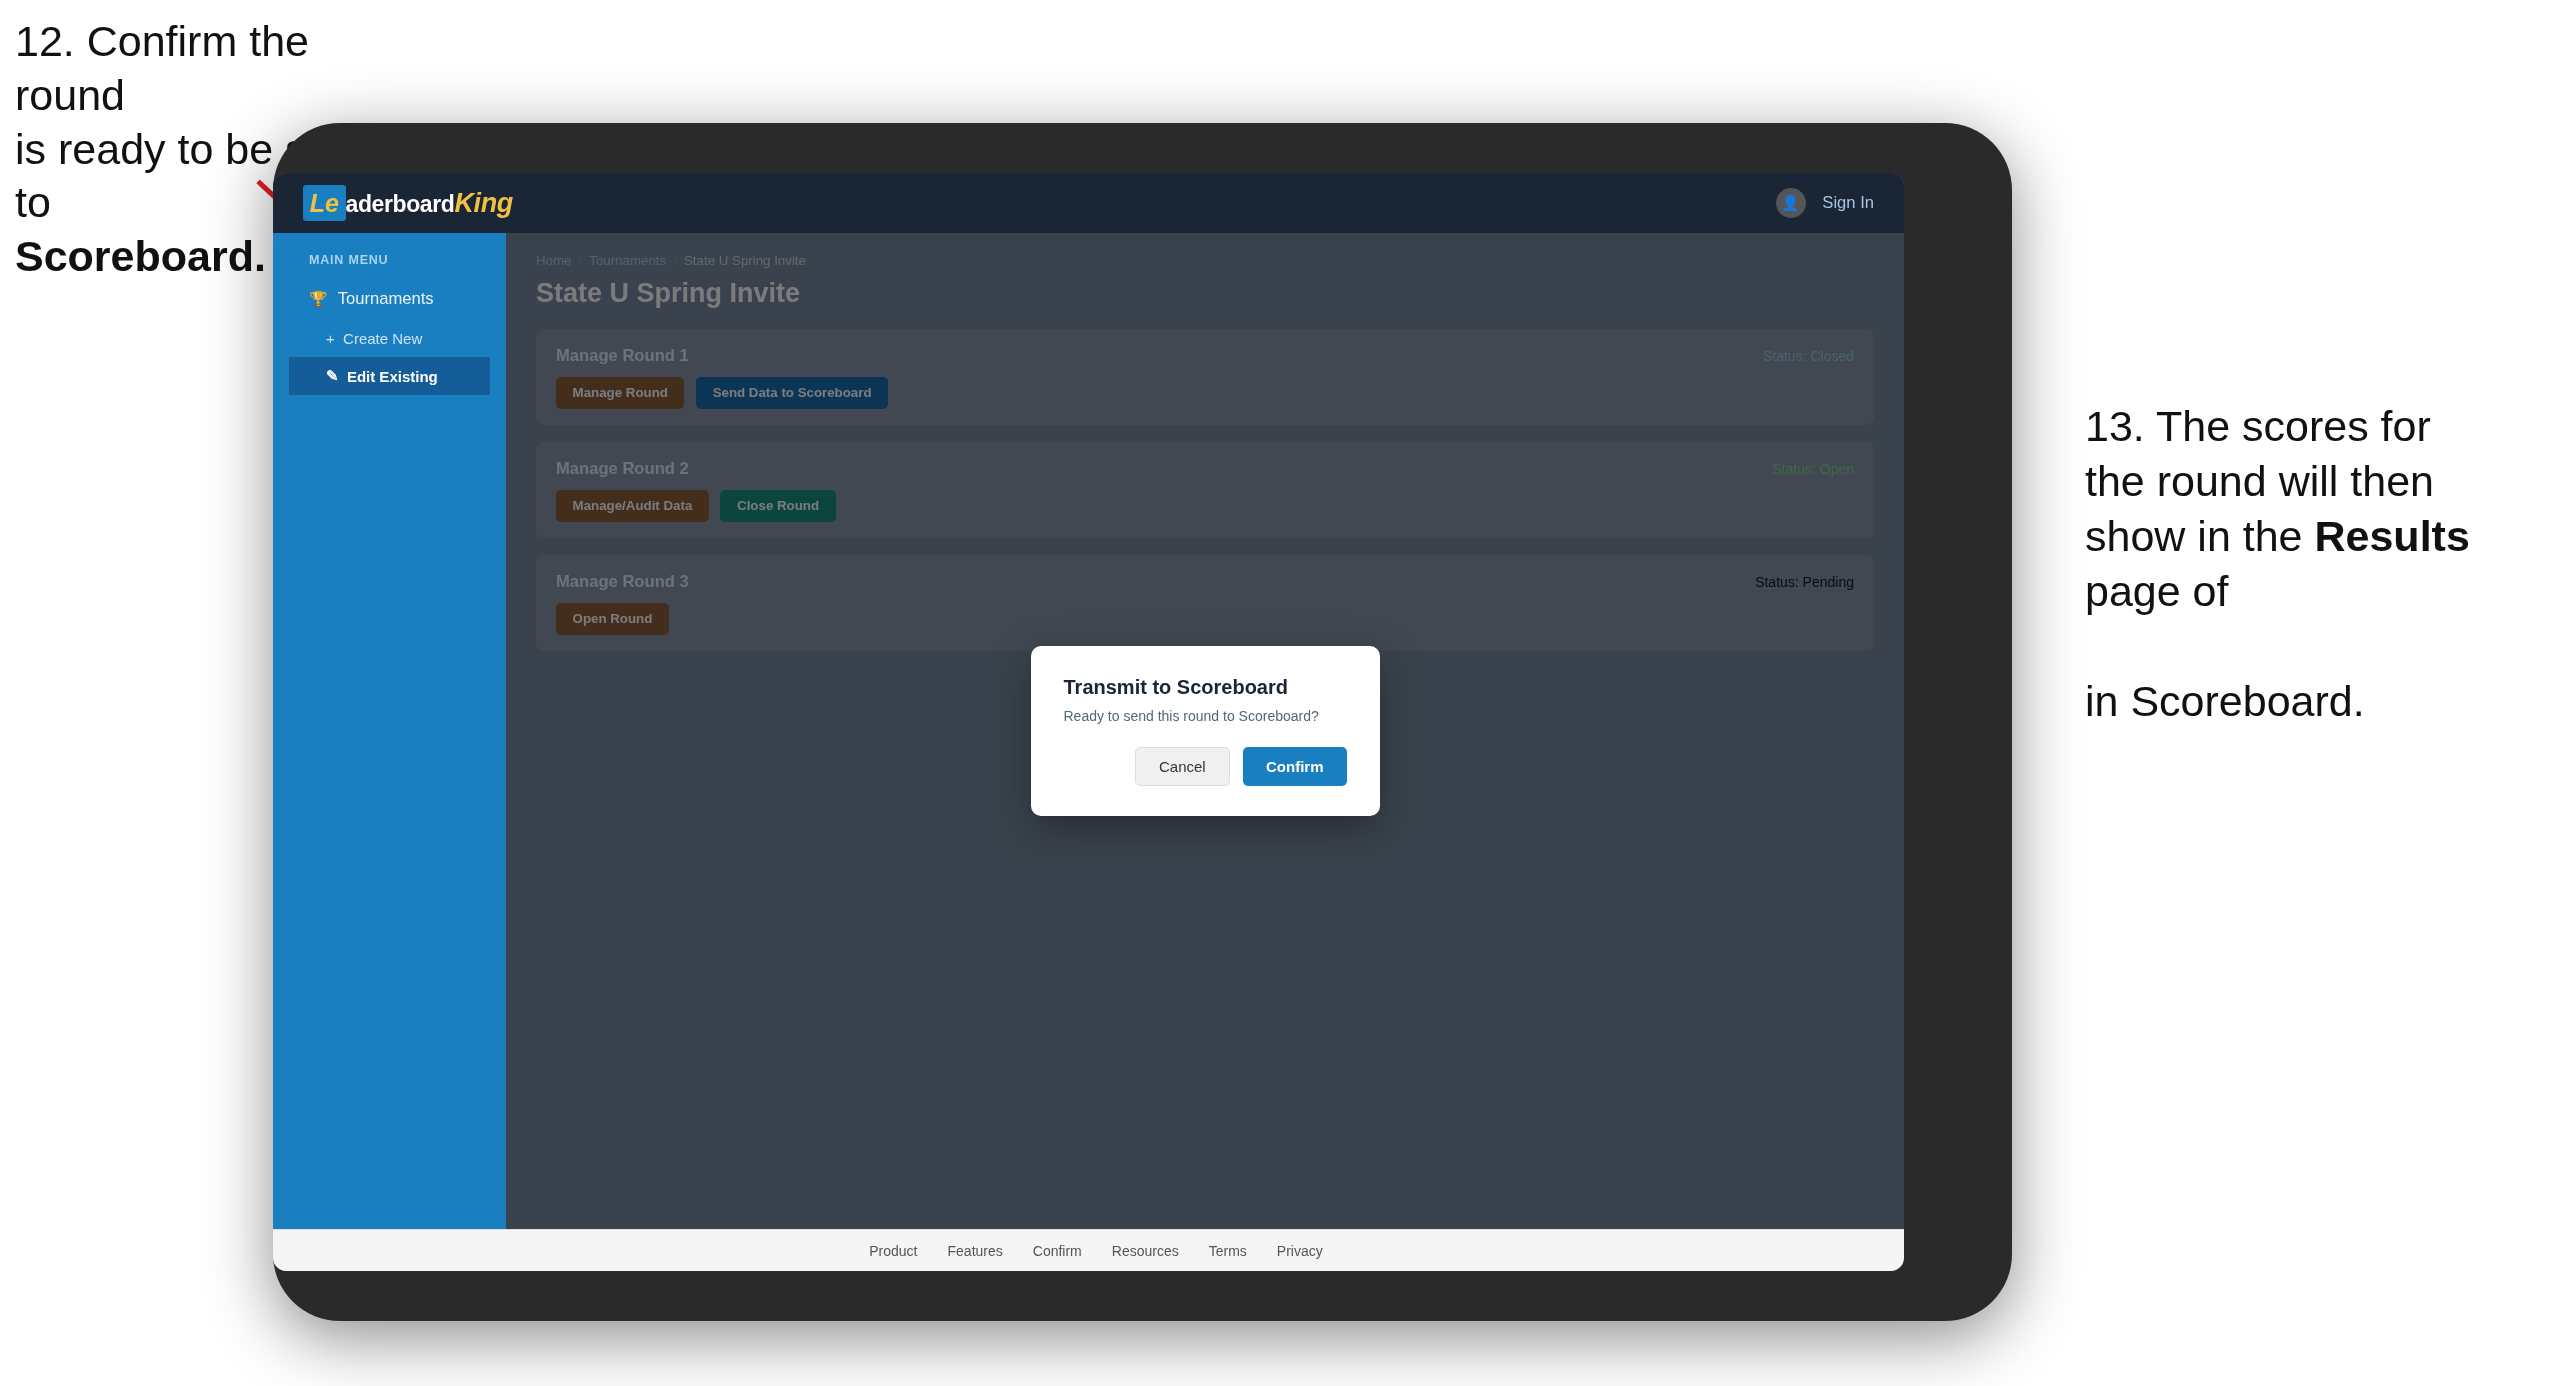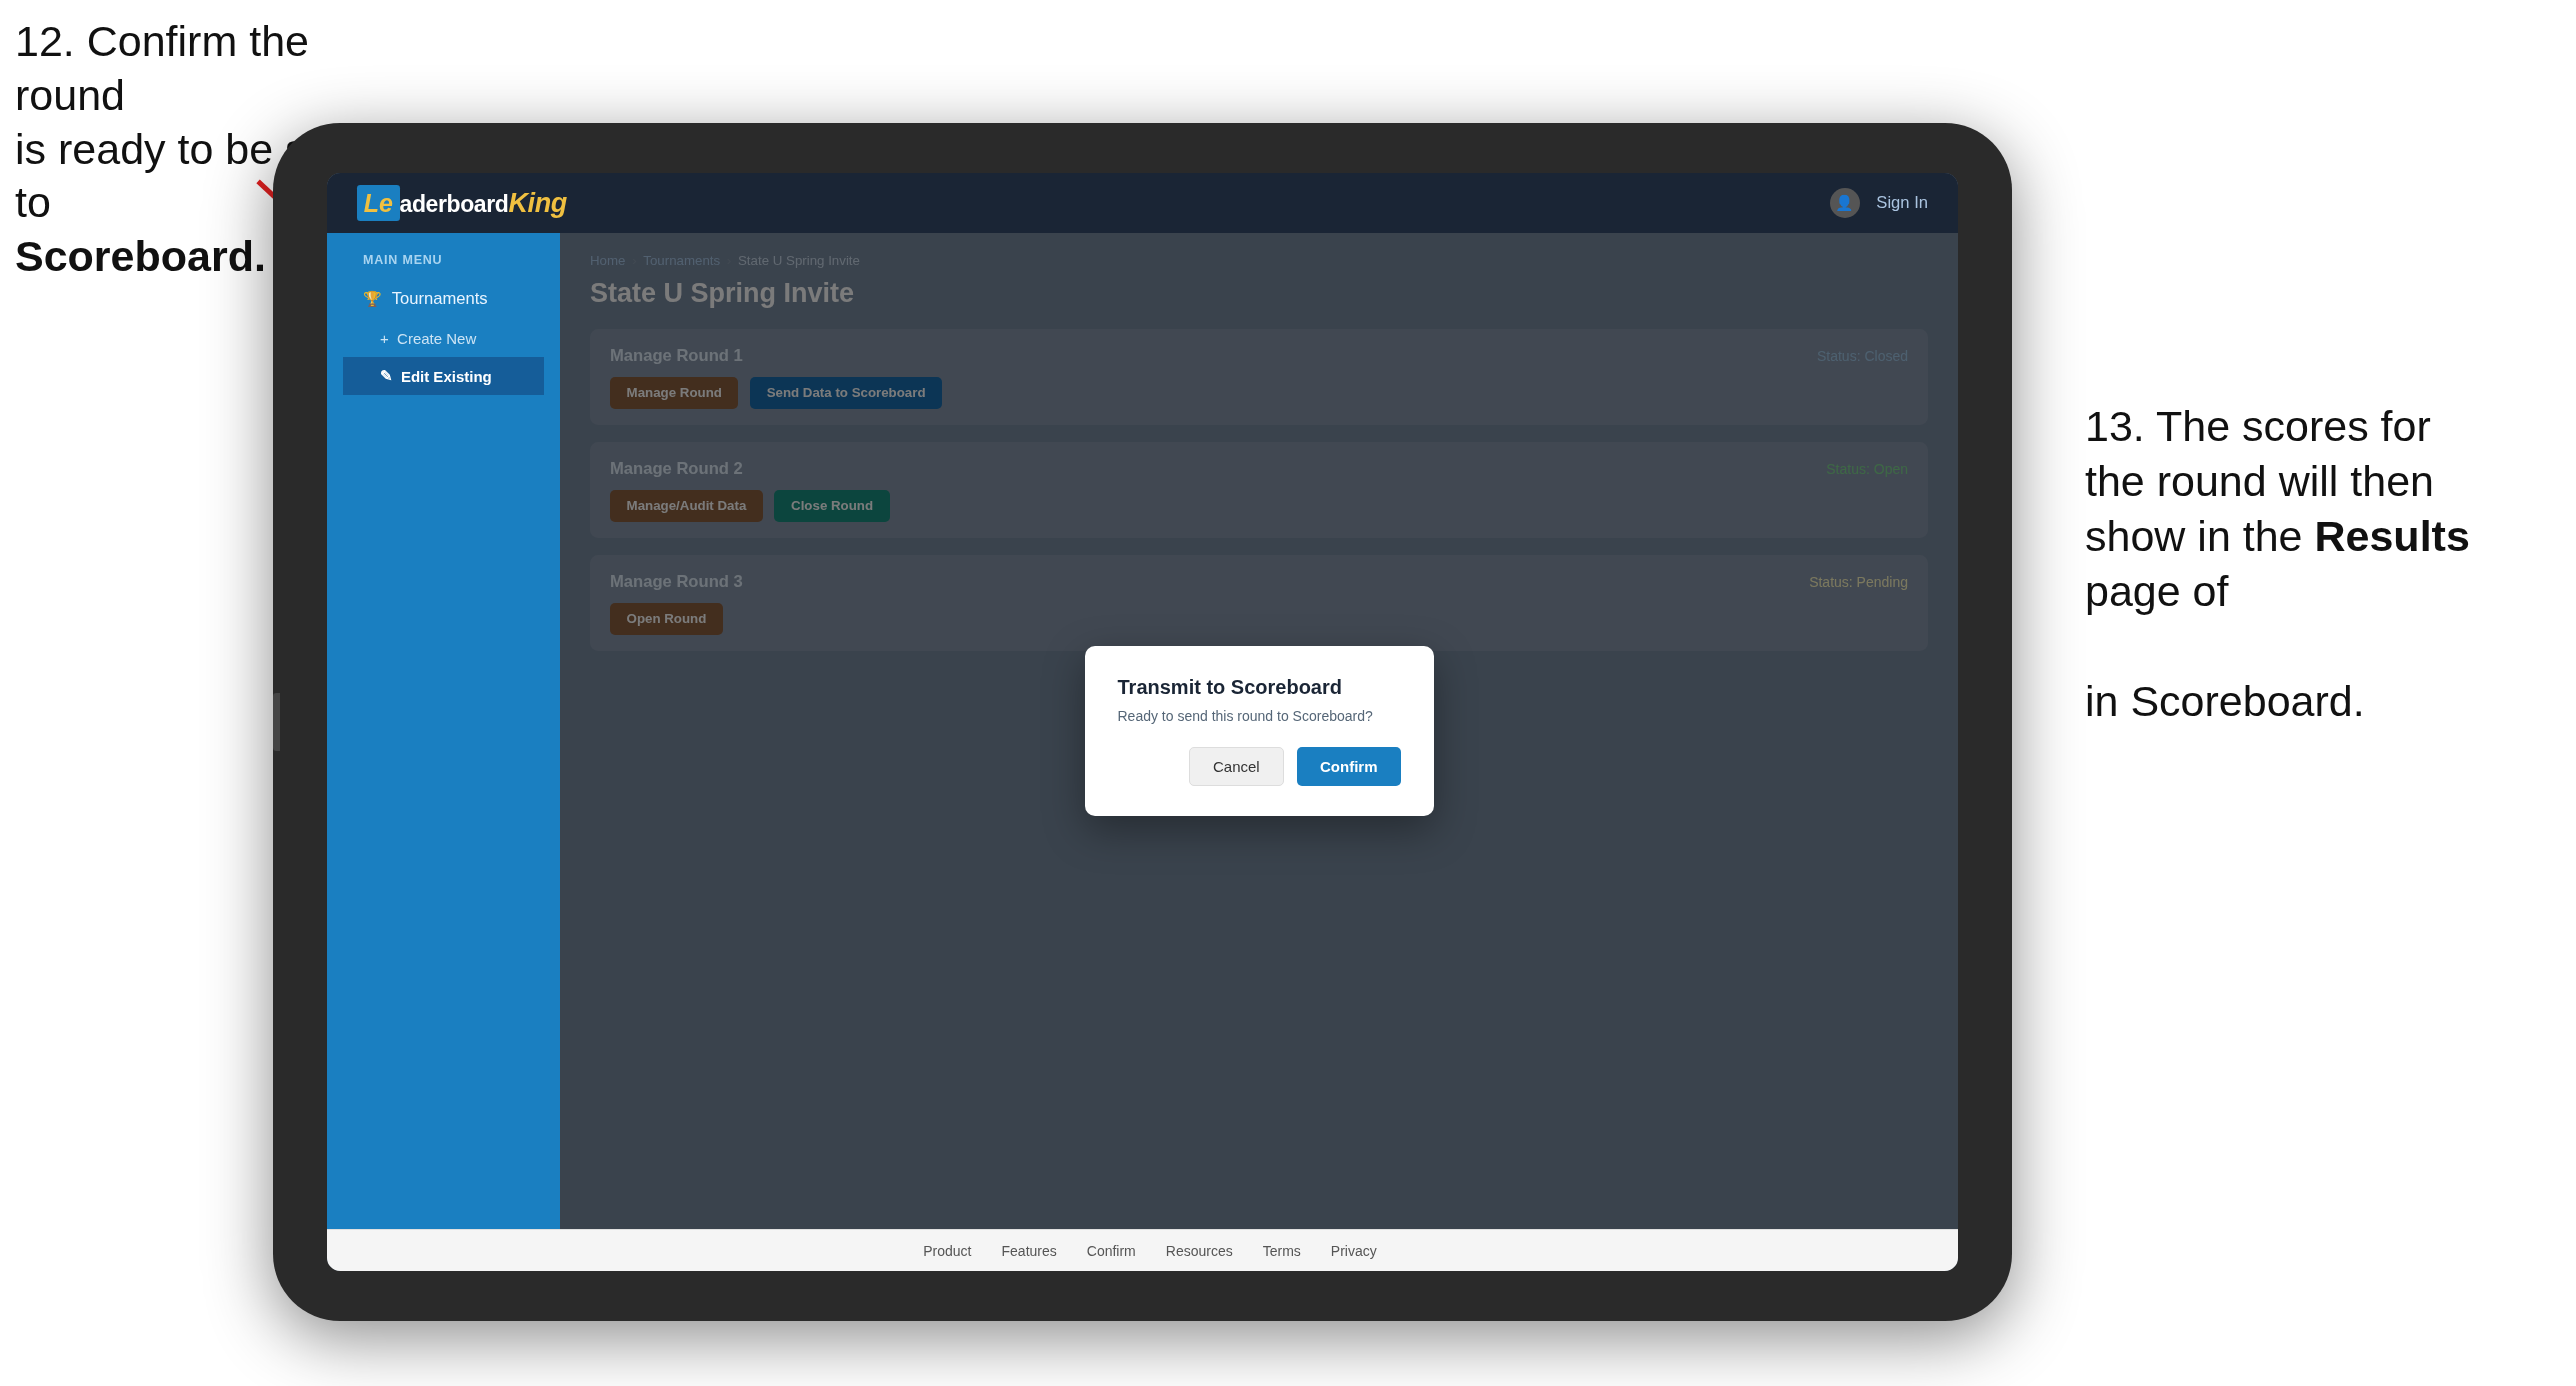--- a/index.html
+++ b/index.html
@@ -55,21 +55,21 @@
       position: absolute;
       top: 123px;
       left: 273px;
       width: 1739px;
       height: 1198px;
       background: #2a2a2a;
       border-radius: 67px;
       box-shadow: 0 16.6px 67px rgba(0,0,0,0.45);
       display: flex;
       align-items: center;
-      justify-content: center;
+      justify-content: flex-start;
     }
 
     .tablet-screen {
       width: 1631px;
       height: 1098px;
       background: #5a6a7a;
       border-radius: 13.3px;
       overflow: hidden;
       position: relative;
       display: flex;
@@ -257,21 +257,21 @@
       color: #e0ecf8;
     }
 
     .status-badge {
       font-size: 14px;
       color: #e0e8f0;
     }
 
     .status-badge.closed { color: #a0c8e8; }
     .status-badge.open { color: #80d890; }
-    .status-badge.pending { color: #fef9c3; }
+    .status-badge.pending { color: #0f172a; }
 
     .round-actions {
       display: flex;
       gap: 11.6px;
       align-items: center;
       flex-wrap: wrap;
     }
 
     .btn {
       padding: 8.3px 16.6px;

